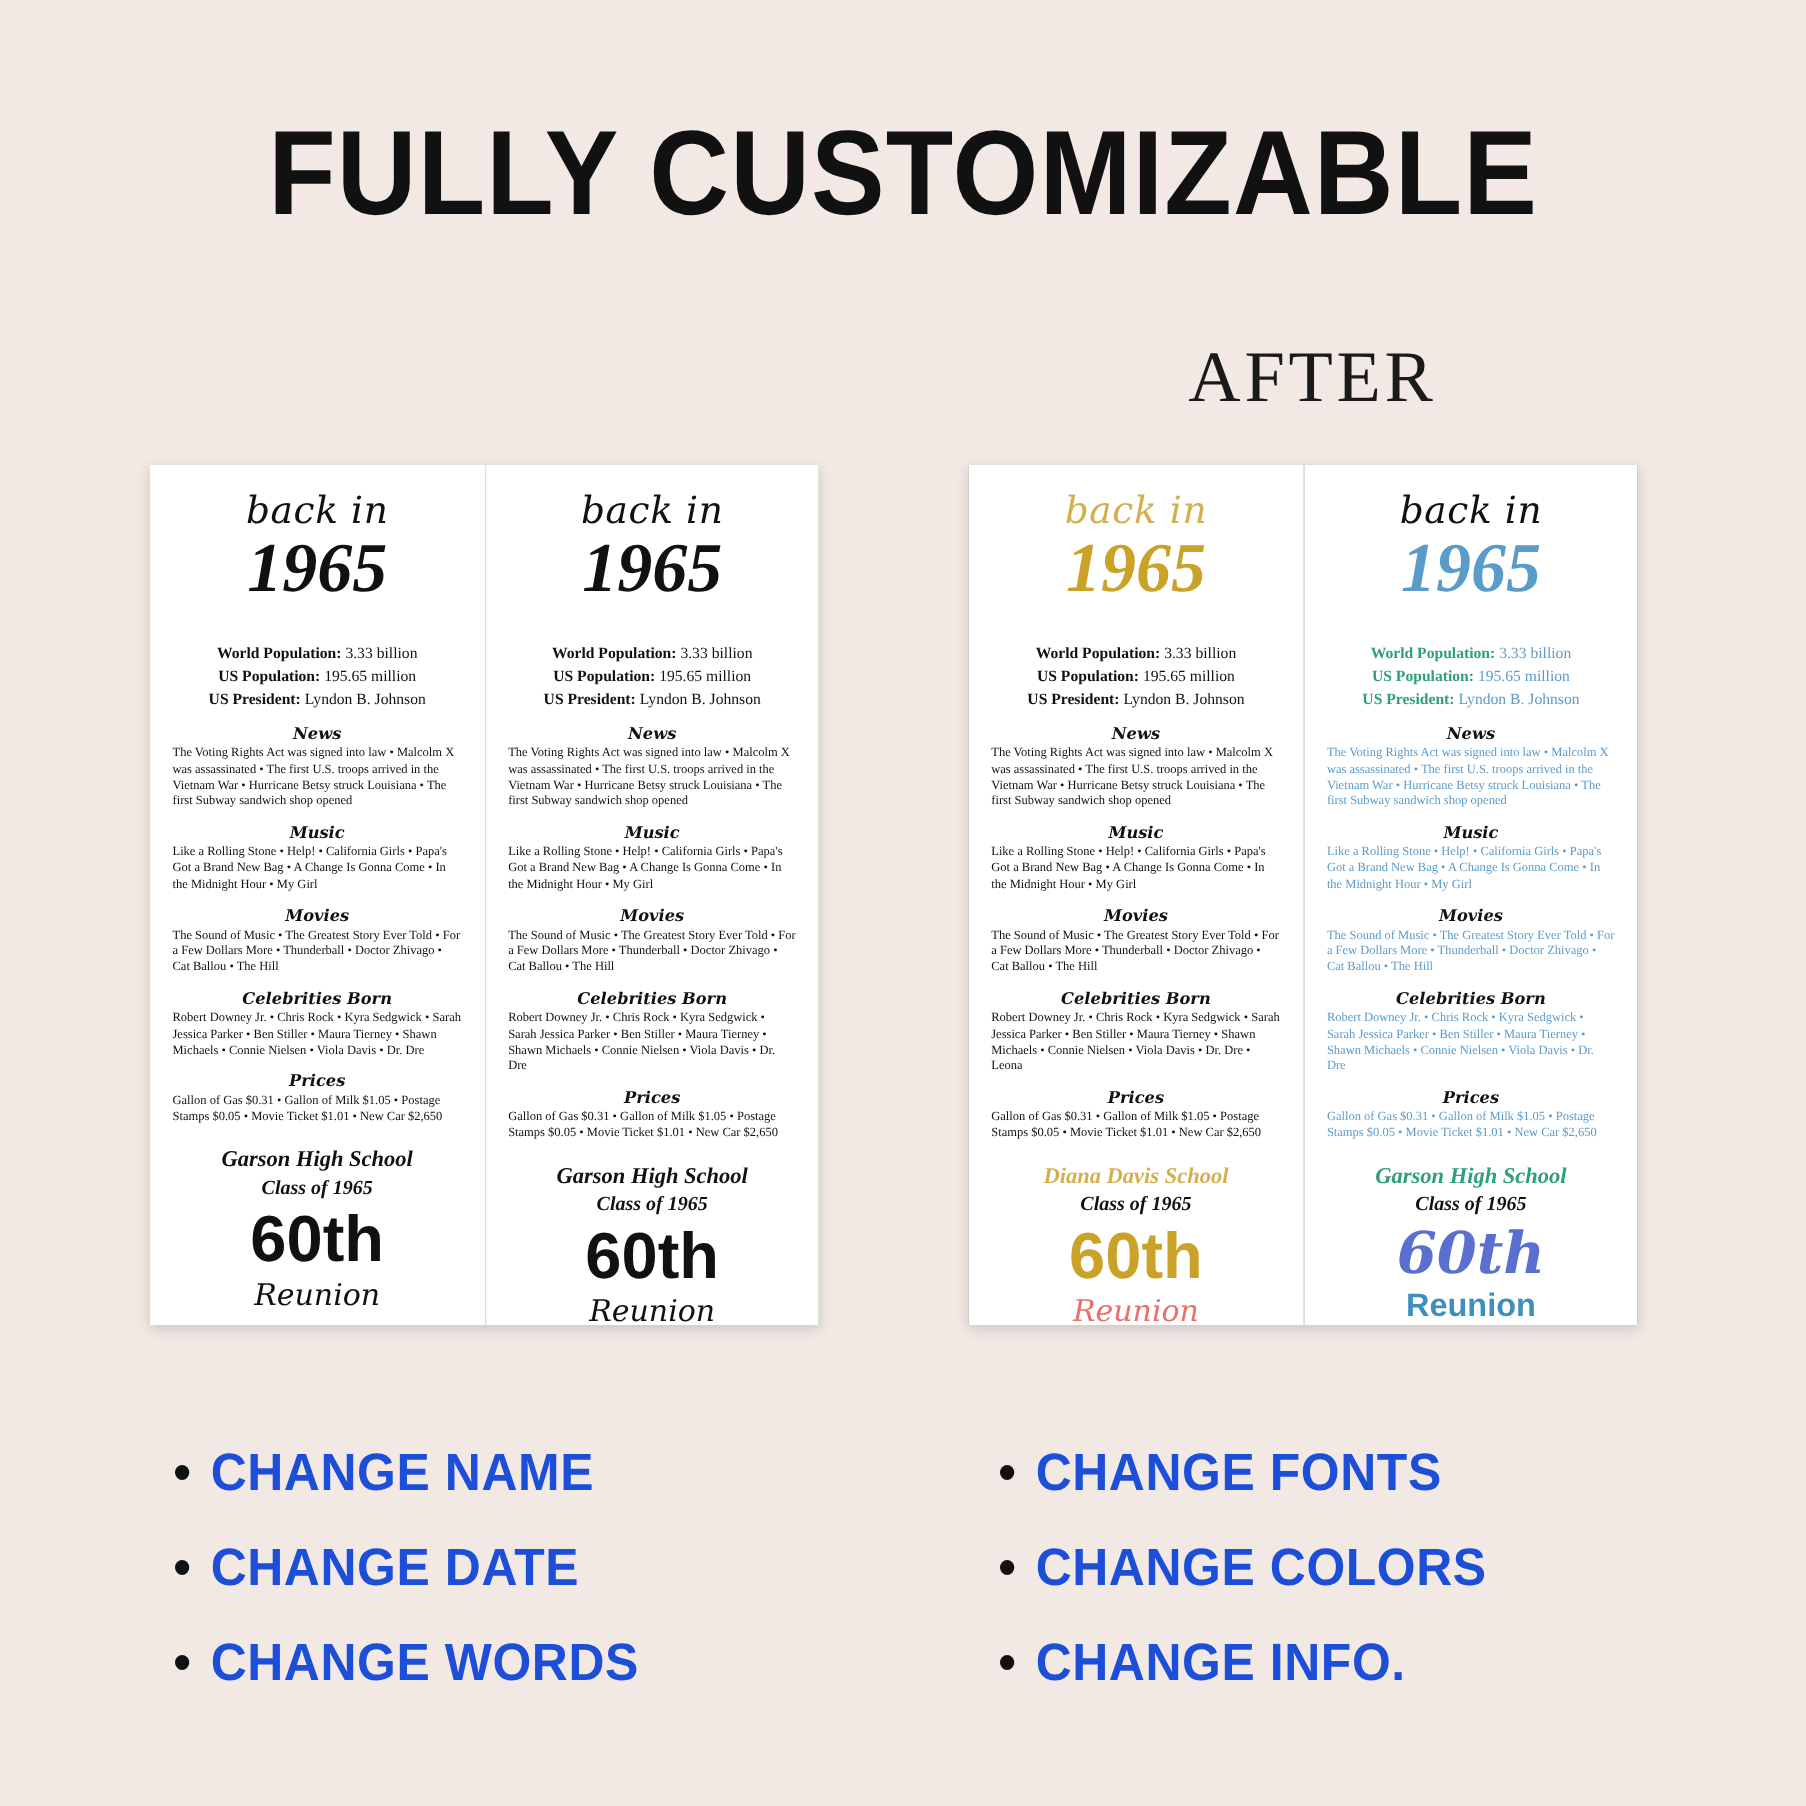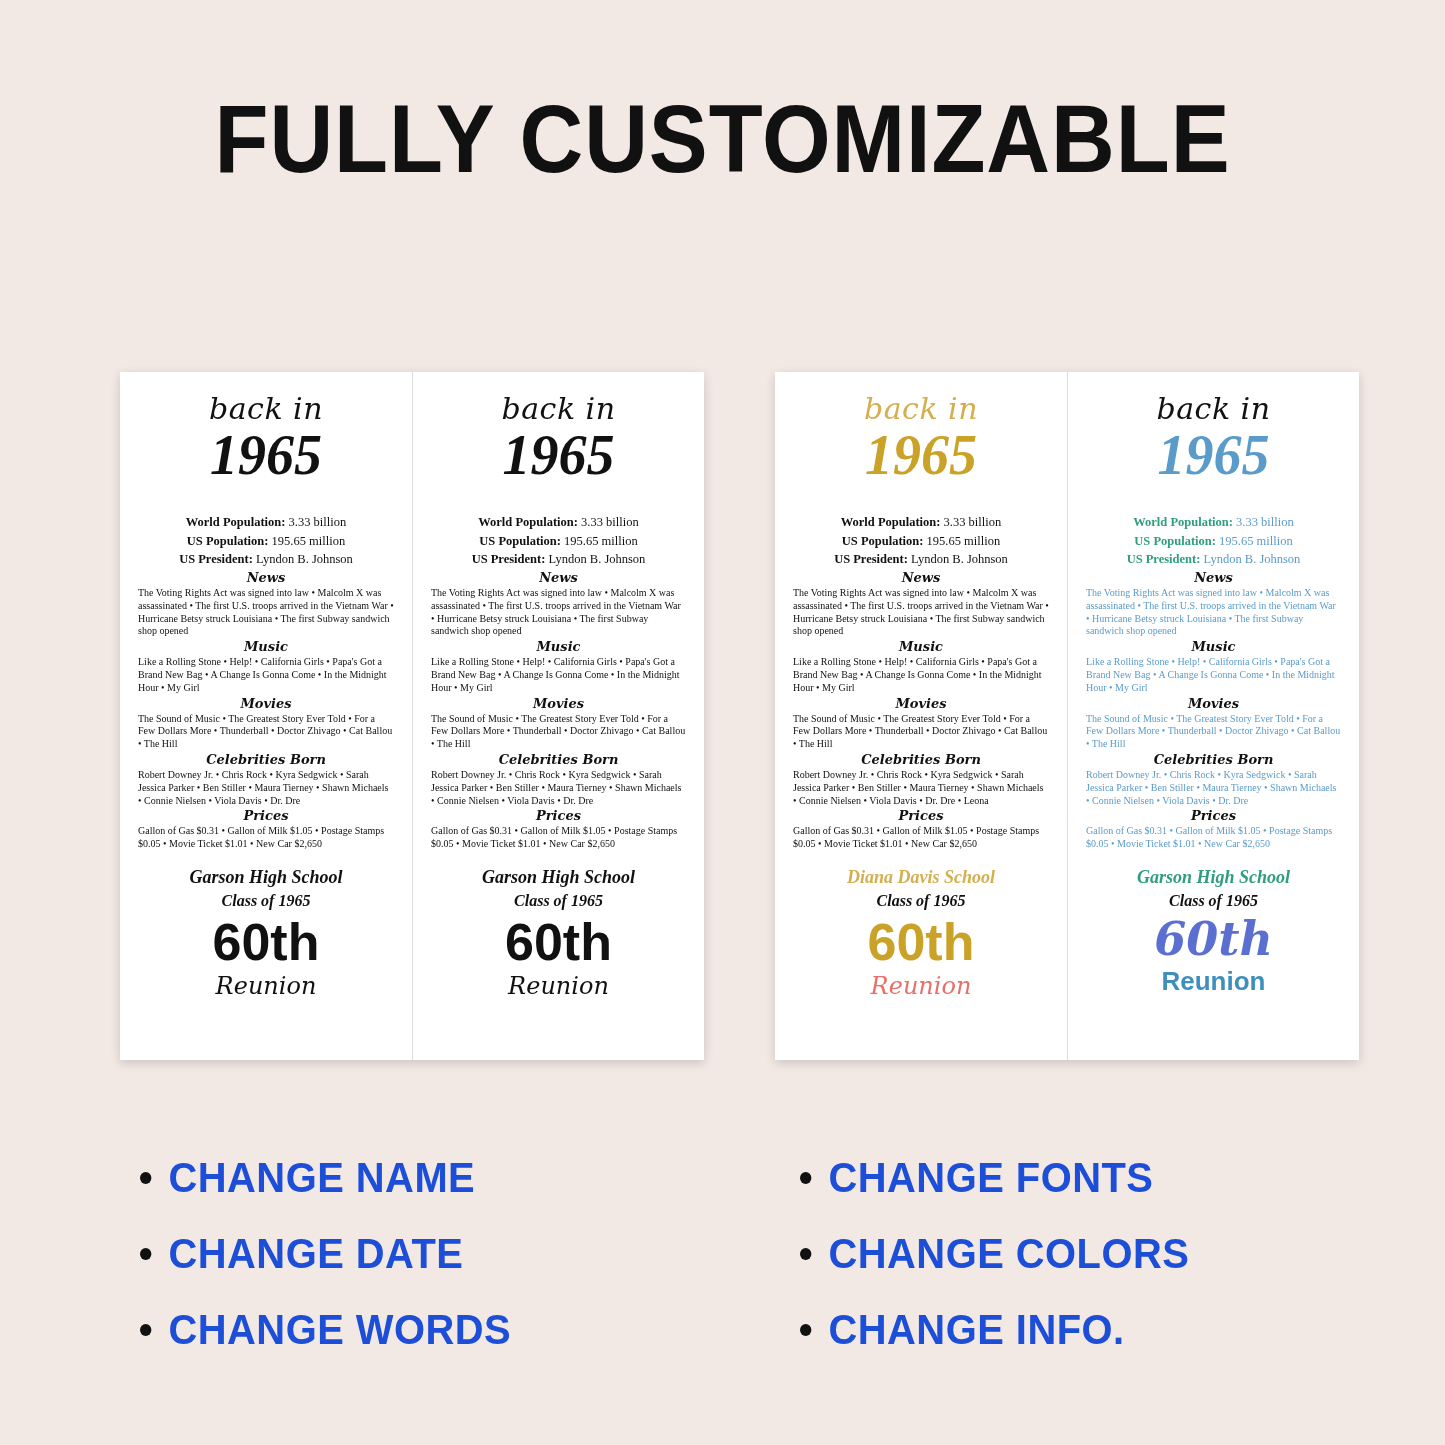--- a/index.html
+++ b/index.html
@@ -39,21 +39,21 @@
     letter-spacing: 3px;
     color: #1a1a1a;
     text-align: center;
   }
   .label-before { left: 120px; width: 560px; }
   .label-after { left: 770px; width: 560px; }
 
   .card-group {
     position: absolute;
     top: 372px;
-    width: 584px;
+    width: 535px;
     height: 688px;
     background: #4d7c0f;
     box-shadow: 0 3px 10px rgba(0,0,0,0.16);
     display: flex;
     align-items: center;
   }
   .group-before { left: 120px; }
   .group-after { left: 775px; }
 
   .poster {
@@ -91,21 +91,21 @@
     font-family: "Liberation Serif", serif;
     font-size: 12.5px;
     line-height: 1.5;
     color: #111;
   }
   .stats b { font-weight: bold; }
 
   .sec {
     width: 100%;
     text-align: center;
-    margin-top: 1px;
+    margin-top: 11px;
   }
   .sec-title {
     font-family: "DejaVu Serif", serif;
     font-style: italic;
     font-size: 13px;
     font-weight: bold;
     color: #111;
     margin-bottom: 2px;
   }
   .sec-body {
@@ -187,20 +187,21 @@
     flex: none;
   }
 </style>
 </head>
 <body>
 
 <div class="page">
 
   <div class="main-title">FULLY CUSTOMIZABLE</div>
 
+  <div class="section-label label-after">AFTER</div>
 
   <div class="card-group group-before">
 
     <div class="poster">
       <div class="back-in">back in</div>
       <div class="year">1965</div>
       <div class="stats">
         <div><b>World Population:</b> <span>3.33 billion</span></div>
         <div><b>US Population:</b> <span>195.65 million</span></div>
         <div><b>US President:</b> <span>Lyndon B. Johnson</span></div>

